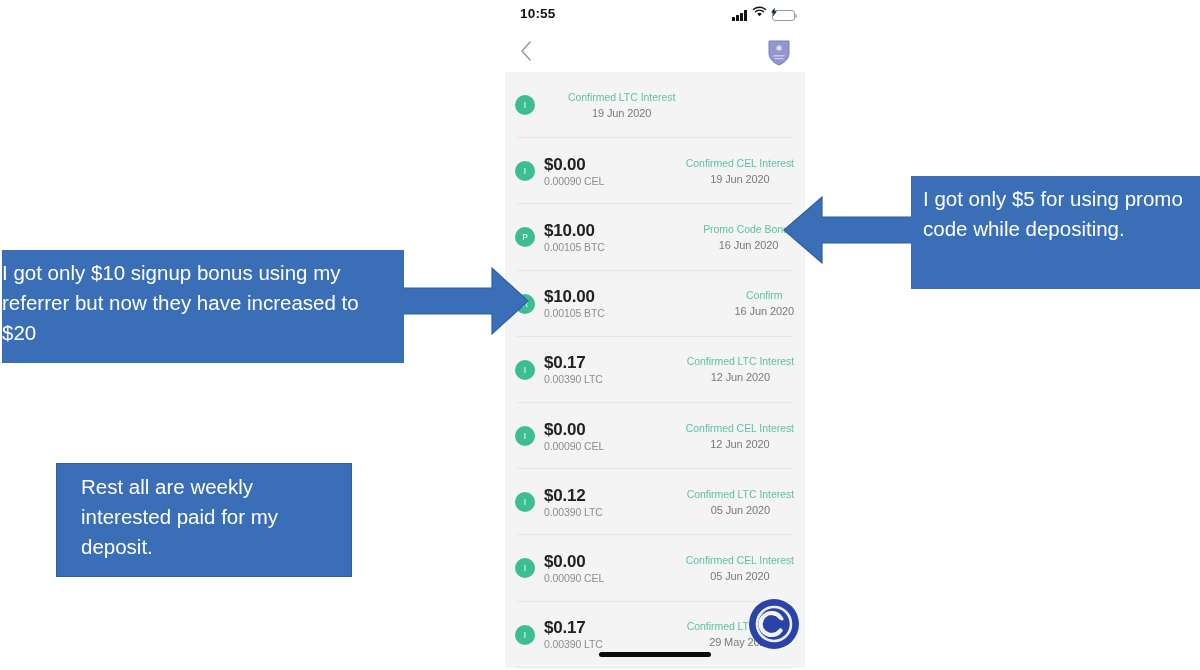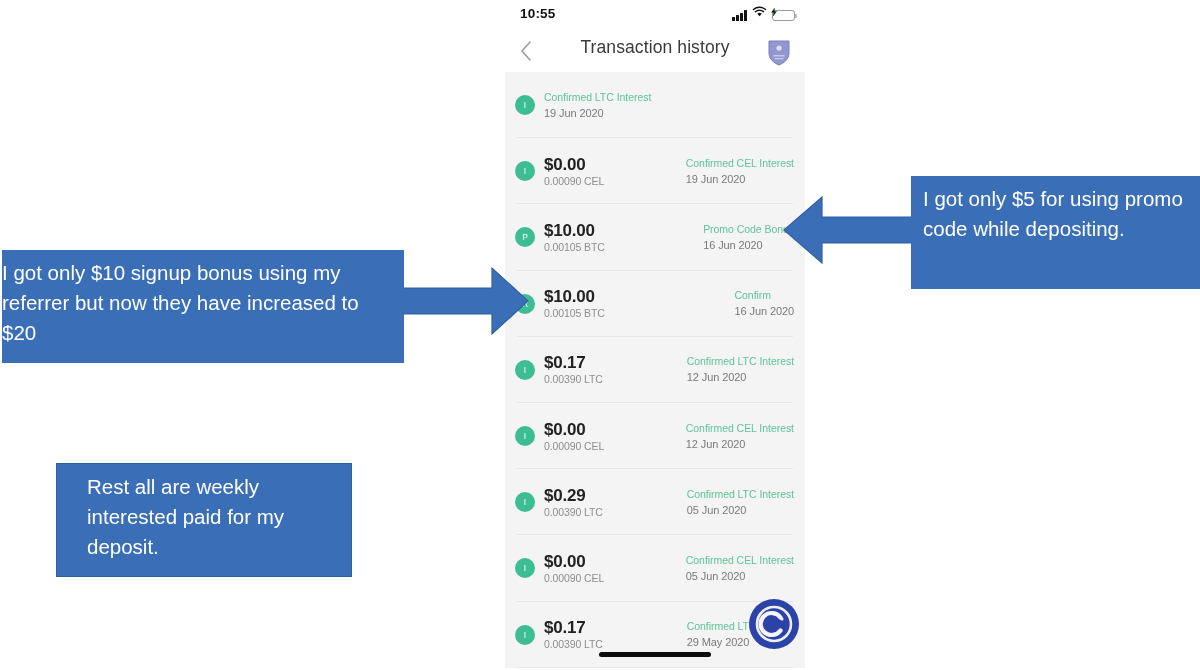--- a/index.html
+++ b/index.html
@@ -168,23 +168,24 @@
     line-height: 19px;
     letter-spacing: -0.2px;
   }
   .tx-crypto {
     font-size: 10.5px;
     color: #8e8e8e;
     line-height: 14px;
     letter-spacing: -0.1px;
   }
   .tx-right {
-    text-align: left;
+    text-align: center;
     flex: 0 0 auto;
     padding-bottom: 1px;
+    margin-left: 24px;
   }
   .tx-type {
     font-size: 10.5px;
     color: #5ec49b;
     line-height: 16px;
     letter-spacing: -0.05px;
   }
   .tx-date {
     font-size: 11px;
     color: #7a7a7a;
@@ -230,21 +231,21 @@
     padding: 8px 10px 0 0;
   }
   .callout.c2 {
     left: 911px; top: 176px;
     width: 289px; height: 113px;
     padding: 8px 10px 0 12px;
   }
   .callout.c3 {
     left: 56px; top: 463px;
     width: 296px; height: 114px;
-    padding: 8px 10px 0 30px;
+    padding: 8px 10px 0 24px;
     border: 1px solid #2f5f9f;
   }
 
   .arrow-svg {
     position: absolute;
     z-index: 19;
   }
   .arrow-right { left: 400px; top: 266px; }
   .arrow-left  { left: 782px; top: 195px; }
 </style>
@@ -278,21 +279,20 @@
       </span>
     </div>
   </div>
 
   <div class="navbar">
     <div class="back-chevron">
       <svg width="12" height="20" viewBox="0 0 12 20" xmlns="http://www.w3.org/2000/svg">
         <path d="M10 1 2 10l8 9" stroke="#9b9b9b" stroke-width="1.6" fill="none" stroke-linecap="round" stroke-linejoin="round"></path>
       </svg>
     </div>
-    <div class="nav-title">Transaction history</div>
     <div class="brand-logo">
       <svg viewBox="0 0 28 30" xmlns="http://www.w3.org/2000/svg">
         <path d="M4 5h20v12c0 6-5 10-10 12C9 27 4 23 4 17V5z" fill="#9297d0"></path>
         <path d="M4 5h20v12c0 6-5 10-10 12C9 27 4 23 4 17V5z" fill="none" stroke="#787ec4" stroke-width="1"></path>
         <circle cx="14" cy="12" r="2.6" fill="#dcdef2"></circle>
         <path d="M8.5 19h11v1.4h-11zM9.6 22h8.8v1.3H9.6z" fill="#c9cce9"></path>
       </svg>
     </div>
   </div>
 
@@ -362,21 +362,21 @@
       </div>
       <div class="tx-right">
         <div class="tx-type">Confirmed CEL Interest</div>
         <div class="tx-date">12 Jun 2020</div>
       </div>
     </div>
 
     <div class="tx-row">
       <div class="avatar">I</div>
       <div class="tx-left">
-        <div class="tx-amount">$0.29</div>
+        <div class="tx-amount">$0.12</div>
         <div class="tx-crypto">0.00390 LTC</div>
       </div>
       <div class="tx-right">
         <div class="tx-type">Confirmed LTC Interest</div>
         <div class="tx-date">05 Jun 2020</div>
       </div>
     </div>
 
     <div class="tx-row">
       <div class="avatar">I</div>

